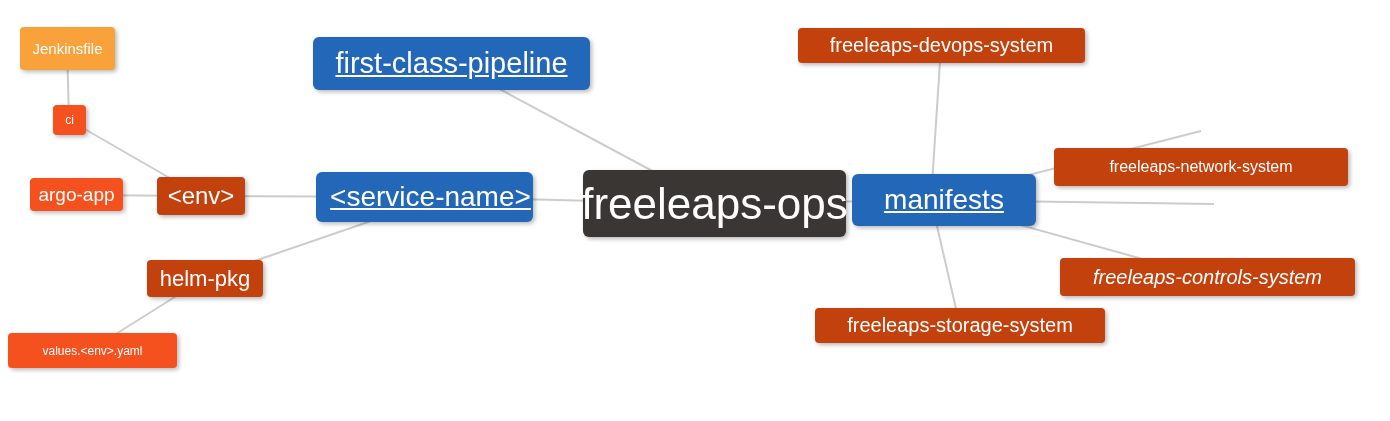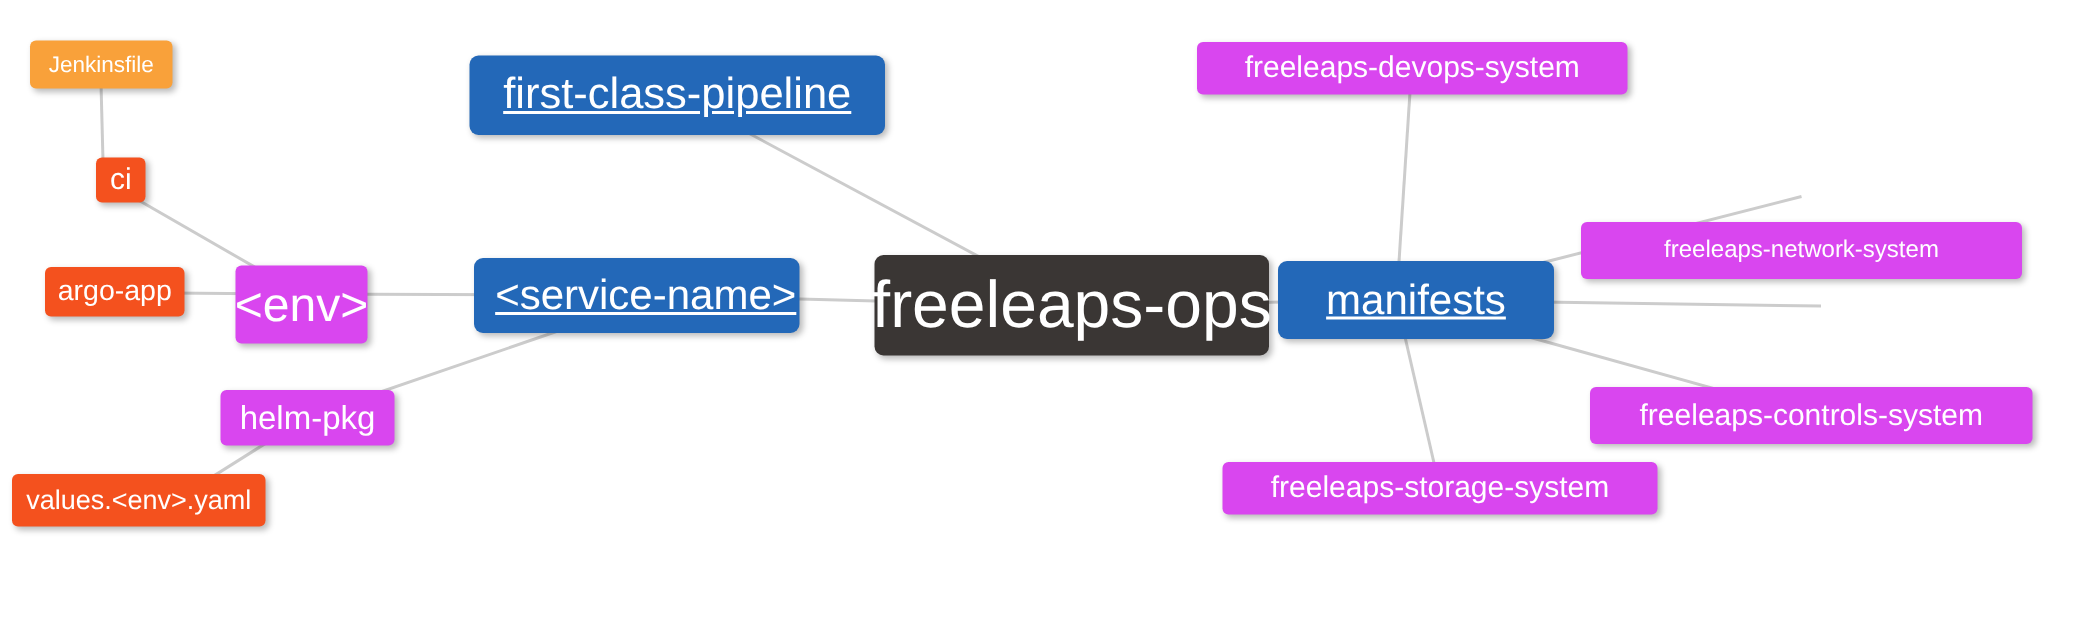--- a/index.html
+++ b/index.html
@@ -27,39 +27,39 @@
     color: #ffffff;
     box-shadow: 2px 2px 4px rgba(0,0,0,0.28);
     border-radius: 5px;
     white-space: nowrap;
     cursor: pointer;
     box-sizing: border-box;
   }
   .node span { display: block; }
   .c-orange { background: #f9a13a; }
   .c-red    { background: #f4511e; }
-  .c-green  { background: #d946ef; }
+  .c-green  { background: #c2410c; }
   .c-blue   { background: #2368b8; text-decoration: underline; }
   .c-dark   { background: #3a3634; }
 
   
-  #n-jenkinsfile { left: 20px;  top: 27px;  width: 95px;  height: 32px; font-size: 15px; border-radius: 4px; }
-  #n-ci          { left: 53px;  top: 105px; width: 33px;  height: 30px; font-size: 20px; border-radius: 4px; margin-left: 11px; }
+  #n-jenkinsfile { left: 20px;  top: 27px;  width: 95px;  height: 43px; font-size: 15px; border-radius: 4px; }
+  #n-ci          { left: 53px;  top: 105px; width: 33px;  height: 30px; font-size: 12px; border-radius: 4px; }
   #n-argo-app    { left: 30px;  top: 178px; width: 93px;  height: 33px; font-size: 19px; border-radius: 4px; }
-  #n-env         { left: 157px; top: 177px; width: 88px;  height: 52px; font-size: 32px; border-radius: 4px; }
+  #n-env         { left: 157px; top: 177px; width: 88px;  height: 38px; font-size: 24px; border-radius: 4px; }
   #n-first-class-pipeline { left: 313px; top: 37px;  width: 277px; height: 53px; font-size: 29px; border-radius: 6px; }
   #n-service-name         { left: 316px; top: 172px; width: 217px; height: 50px; font-size: 28px; border-radius: 6px; padding-left: 12px; }
   #n-freeleaps-ops        { left: 583px; top: 170px; width: 263px; height: 67px; font-size: 44px; border-radius: 6px; }
   #n-manifests            { left: 852px; top: 174px; width: 184px; height: 52px; font-size: 28px; border-radius: 6px; }
   #n-helm-pkg    { left: 147px; top: 260px; width: 116px; height: 37px; font-size: 22px; border-radius: 4px; }
-  #n-values-env-yaml { left: 8px; top: 316px; width: 169px; height: 35px; font-size: 18px; border-radius: 4px; }
+  #n-values-env-yaml { left: 8px; top: 333px; width: 169px; height: 35px; font-size: 12px; border-radius: 4px; }
   #n-devops      { left: 798px;  top: 28px;  width: 287px; height: 35px; font-size: 20px; border-radius: 4px; }
   #n-network     { left: 1054px; top: 112px; width: 294px; height: 38px; font-size: 16px; border-radius: 4px; margin-top: 36px; }
   #n-monitoring  { left: 1053px; top: 185px; width: 322px; height: 37px; font-size: 20px; border-radius: 4px; }
-  #n-controls    { left: 1060px; top: 258px; width: 295px; height: 38px; font-size: 20px; border-radius: 4px; }
+  #n-controls    { left: 1060px; top: 258px; width: 295px; height: 38px; font-size: 20px; border-radius: 4px; font-style: italic; }
   #n-storage     { left: 815px;  top: 308px; width: 290px; height: 35px; font-size: 20px; border-radius: 4px; }
 </style>
 </head>
 <body>
 
 <div id="canvas">
 
   <svg id="edges" viewBox="0 0 1390 421" xmlns="http://www.w3.org/2000/svg">
     <line x1="67" y1="43" x2="69" y2="120"></line>
     <line x1="69" y1="120" x2="201" y2="196"></line>

